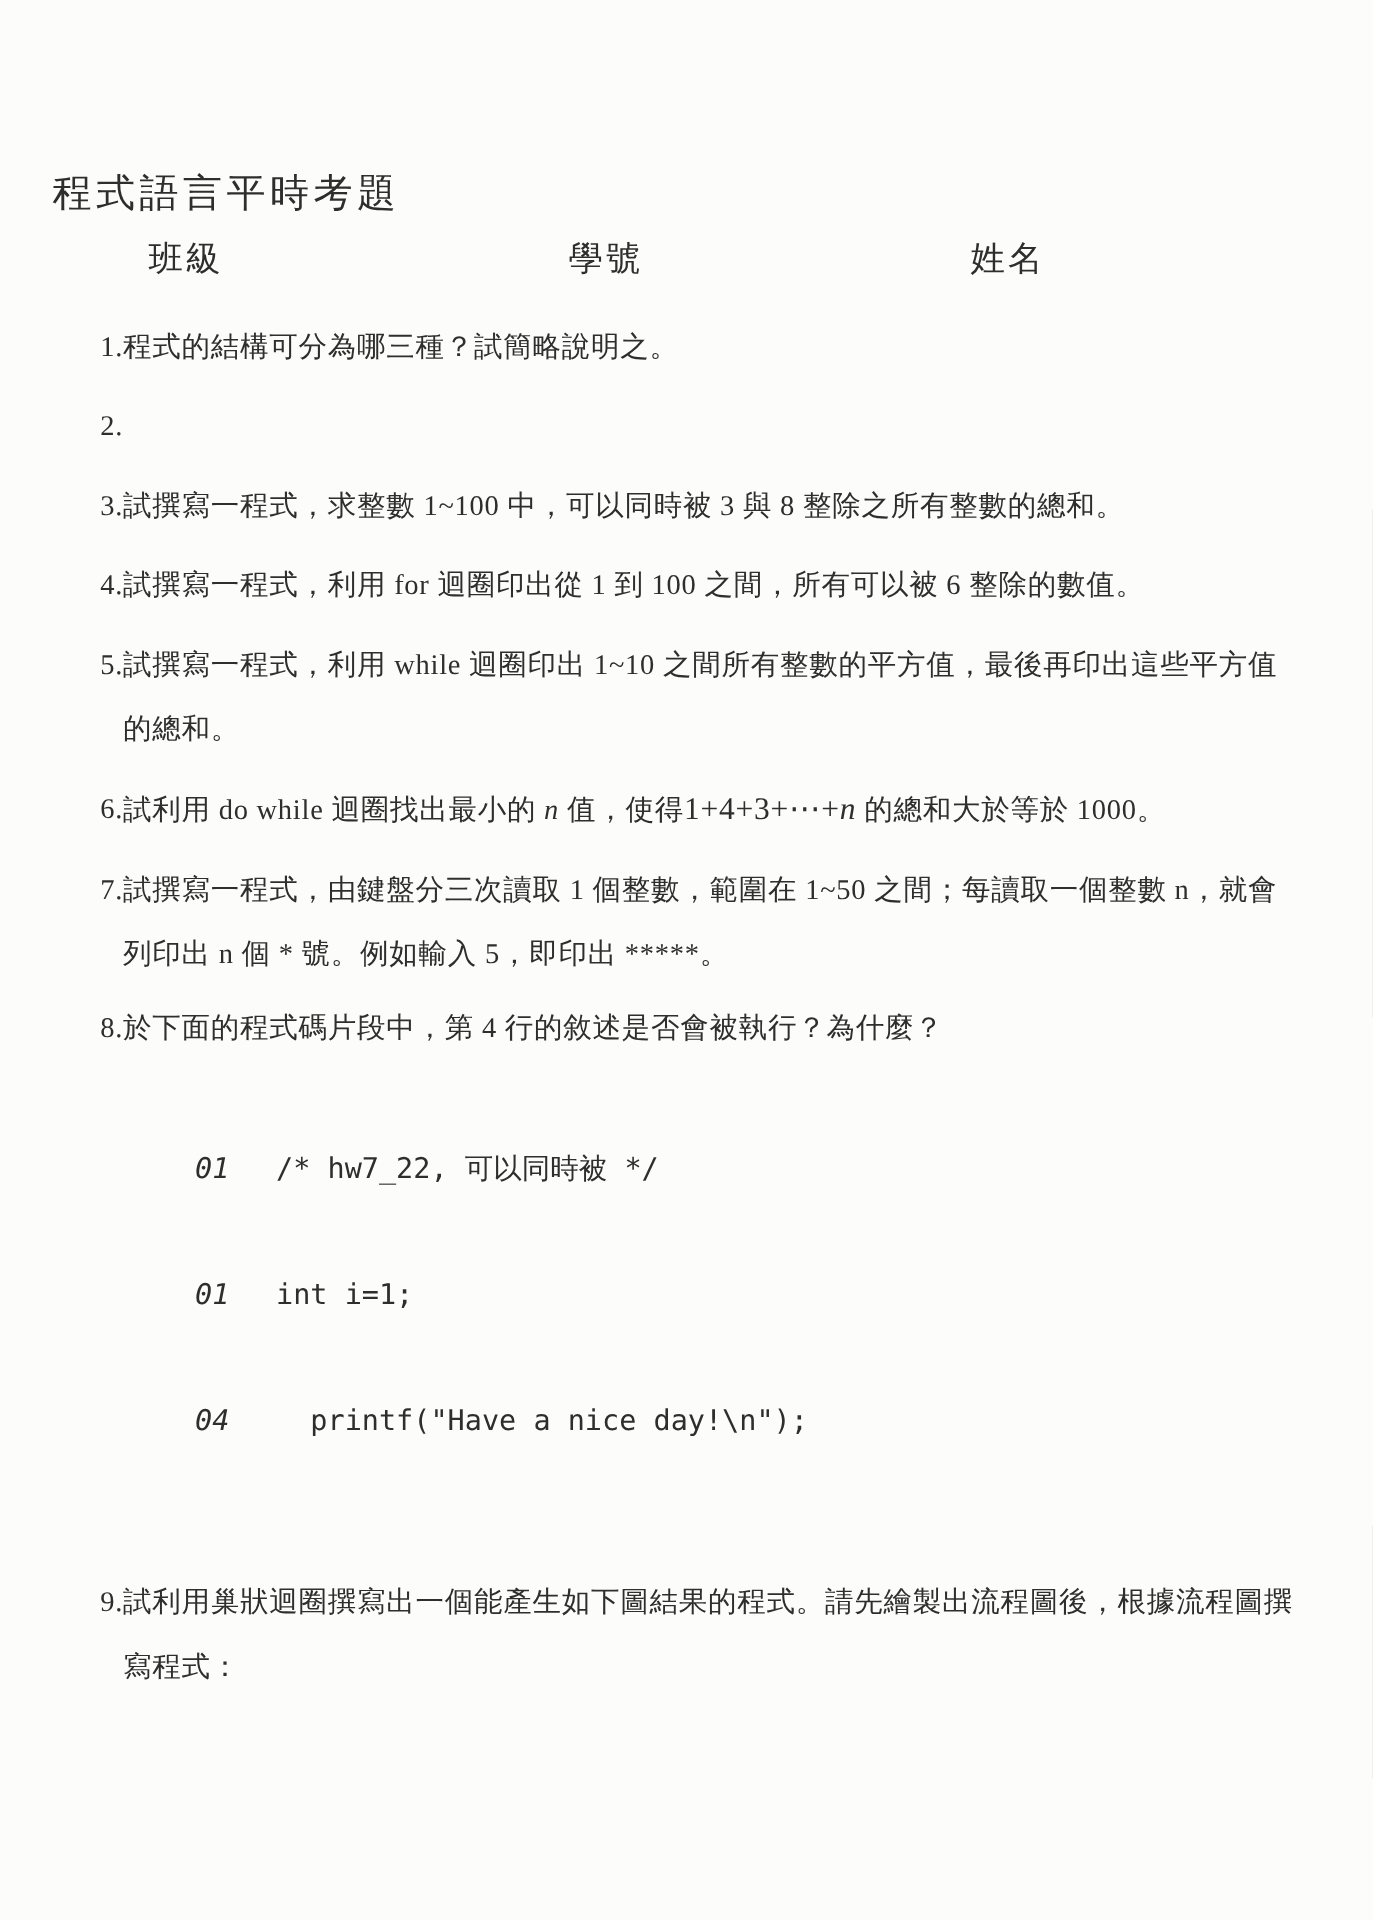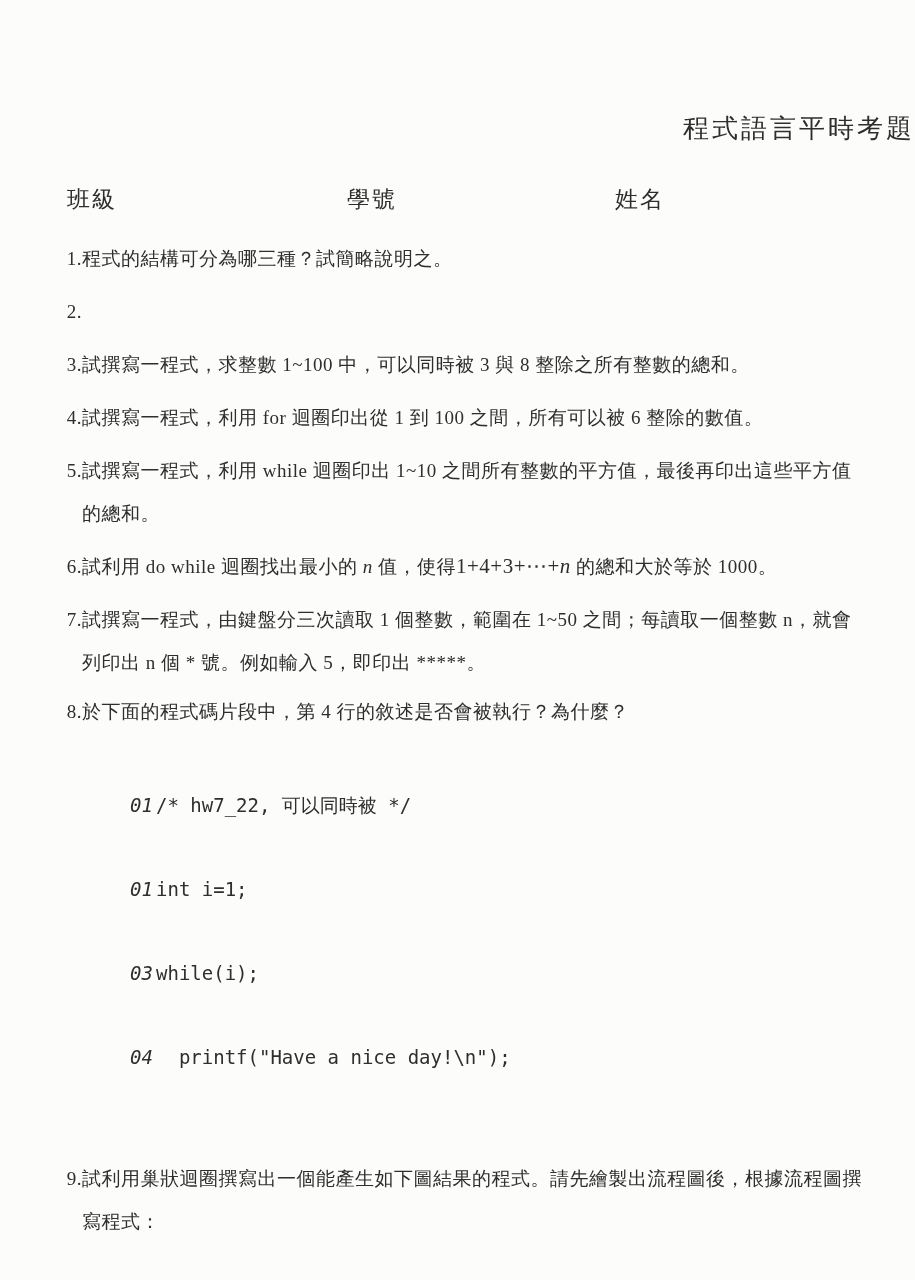--- a/index.html
+++ b/index.html
@@ -8,34 +8,35 @@
     width:915px;height:1280px;
     margin:0 auto;
     background:#fcfcfa;
     overflow:hidden;
     color:#2e2e2e;
     font-family:"Liberation Serif","DejaVu Serif",serif;
     box-sizing:border-box;
   }
   .title{
     padding-top:112px;
-    text-align:right;
+    text-align:left;
     font-size:26px;
     line-height:34px;
     letter-spacing:3px;
     font-weight:normal;
     margin:0;
+    padding-left:35px;
   }
   .header-row{
-    margin-top:39px;
+    margin-top:12px;
     font-size:23px;
     line-height:30px;
     letter-spacing:2px;
     display:flex;
-    padding-left:67px;
+    padding-left:99px;
   }
   .hdr-gap1{margin-left:230px;}
   .hdr-gap2{margin-left:218px;}
   .questions{margin-top:22px;}
   .q{
     display:flex;
     padding-left:52px;
     padding-right:45px;
     font-size:19px;
     line-height:43px;
@@ -50,21 +51,21 @@
   .var{font-style:italic;}
   .formula{font-size:21px;}
   .code-block{
     margin:0 0 30px 130px;
     font-family:"DejaVu Sans Mono","Liberation Mono",monospace;
     font-size:19px;
     line-height:28px;
     white-space:pre;
   }
   .code-line{display:flex;}
-  .code-no{flex:none;width:26px;font-style:italic;}
+  .code-no{flex:none;width:26px;margin-right:28px;font-style:italic;}
   .console{
     font-family:"DejaVu Sans Mono","Liberation Mono",monospace;
     font-size:20px;
     line-height:27px;
     white-space:pre;
   }
   .out9{margin:10px 0 0 88px;}
 </style>
 </head>
 <body>
@@ -123,24 +124,20 @@
     <div class="code-block">
       <div class="code-line">
         <span class="code-no">01</span>
         <span class="code-text">/* hw7_22, 可以同時被 */</span>
       </div>
       <div class="code-line">
         <span class="code-no">01</span>
         <span class="code-text">int i=1;</span>
       </div>
       <div class="code-line">
-        <span class="code-no">03</span>
-        <span class="code-text">while(i);</span>
-      </div>
-      <div class="code-line">
         <span class="code-no">04</span>
         <span class="code-text">  printf("Have a nice day!\n");</span>
       </div>
     </div>
 
     <div class="q q9">
       <span class="q-num">9.</span>
       <span class="q-text">試利用巢狀迴圈撰寫出一個能產生如下圖結果的程式。請先繪製出流程圖後，根據流程圖撰寫程式：</span>
     </div>
 

